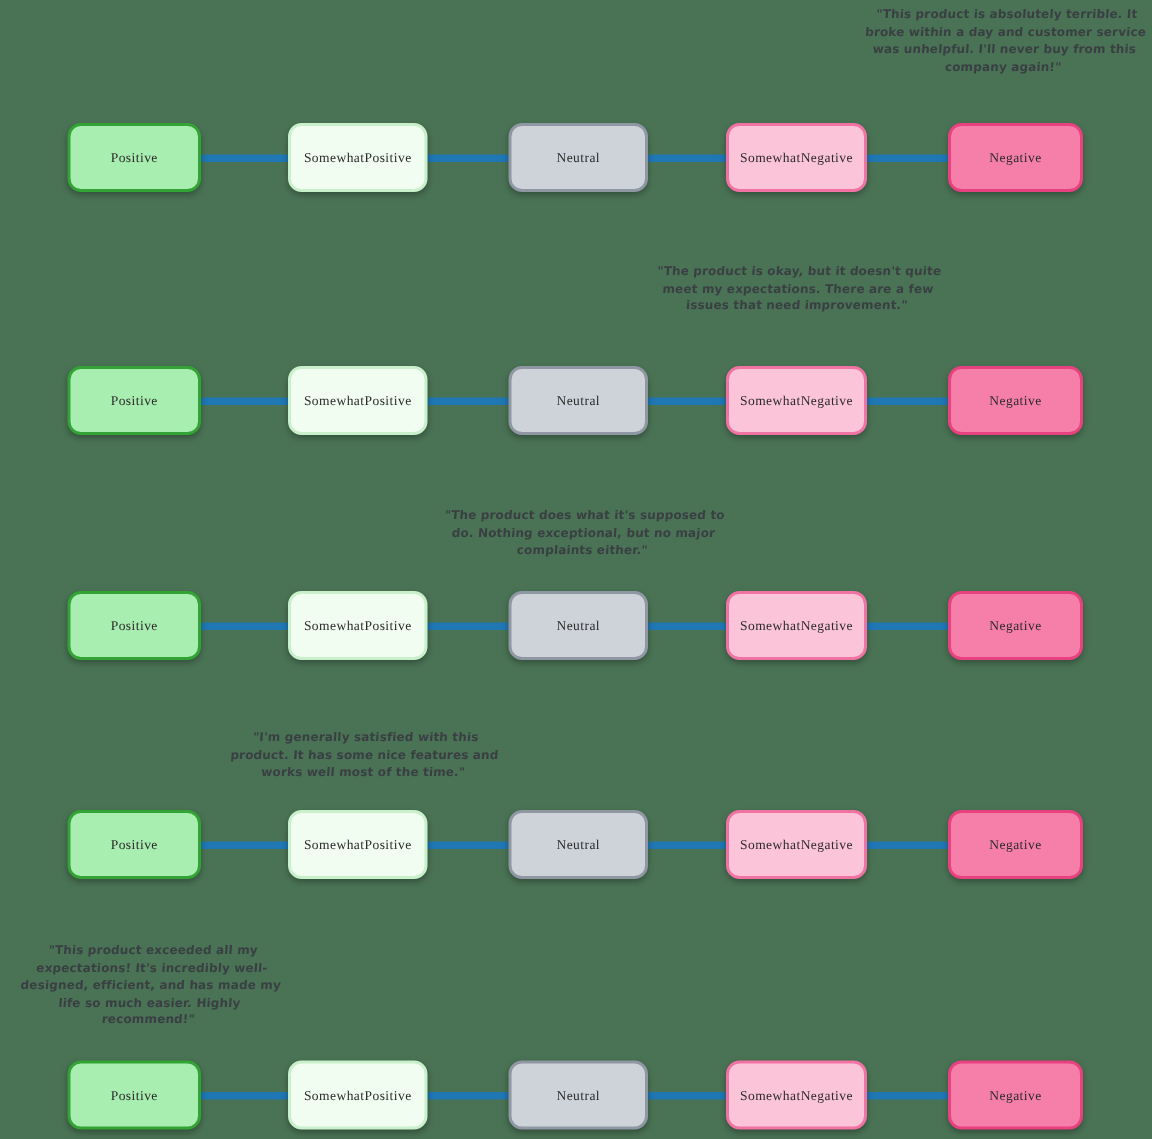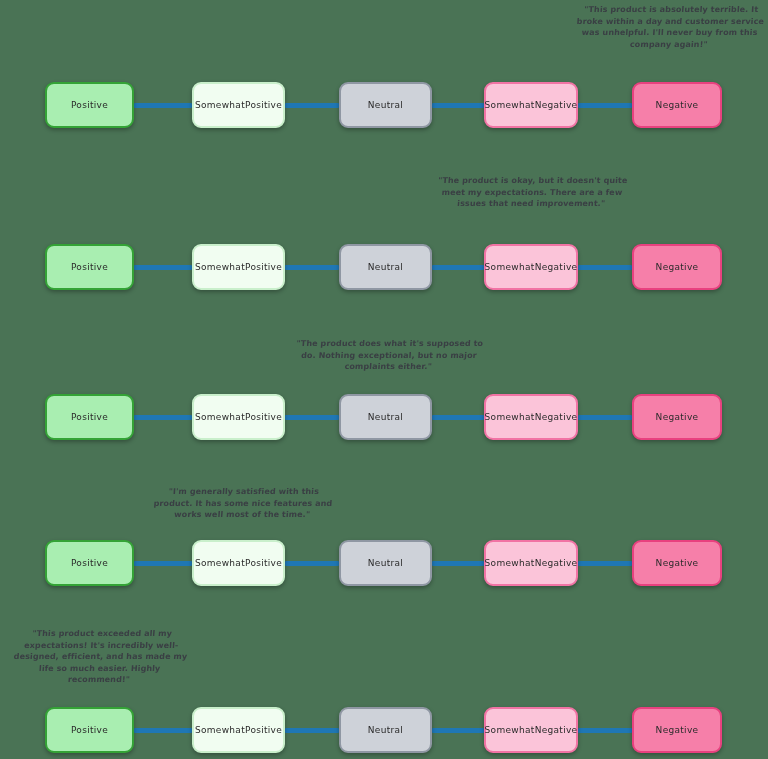--- a/index.html
+++ b/index.html
@@ -19,21 +19,21 @@
     display:flex; align-items:center; justify-content:center;
     text-align:center;
     font-family:"DejaVu Sans", sans-serif;
     font-size:9px; line-height:12px;
     color:#2b2b2b;
     letter-spacing:.3px;
     box-shadow:0 2px 4px rgba(0,0,0,.30);
     z-index:2;
     padding:2px 3px;
   }
-  .node span { display:block; }
+  .node span { display:block;font-family:Liberation Serif, serif; }
 
   .n-pos      { background:#a9eeb1; border:2px solid #34a336; }
   .n-sompos   { background:#f1fdf1; border:2px solid #c9efcb; }
   .n-neu      { background:#ced2d9; border:2px solid #8f97a3; }
   .n-somneg   { background:#fbc4d9; border:2px solid #f173a4; }
   .n-neg      { background:#f67fa9; border:2px solid #e8417f; }
 
   .connector {
     position:absolute; top:21px; height:5px;
     background:#1f77b4; z-index:1; border-radius:1px;

